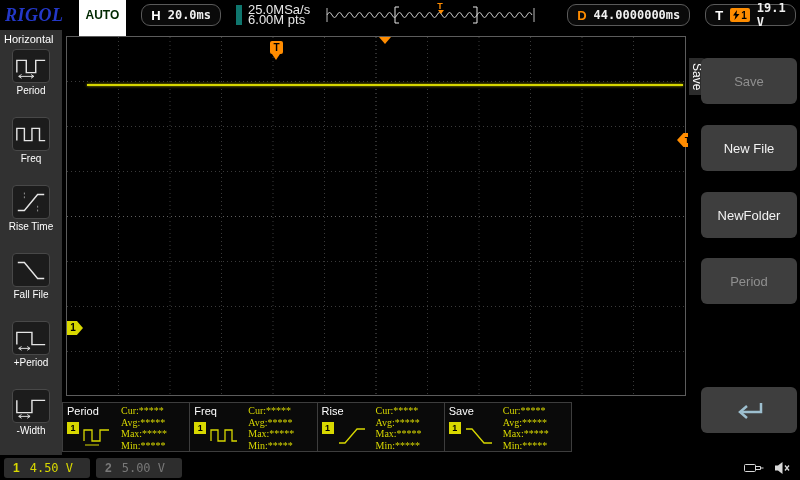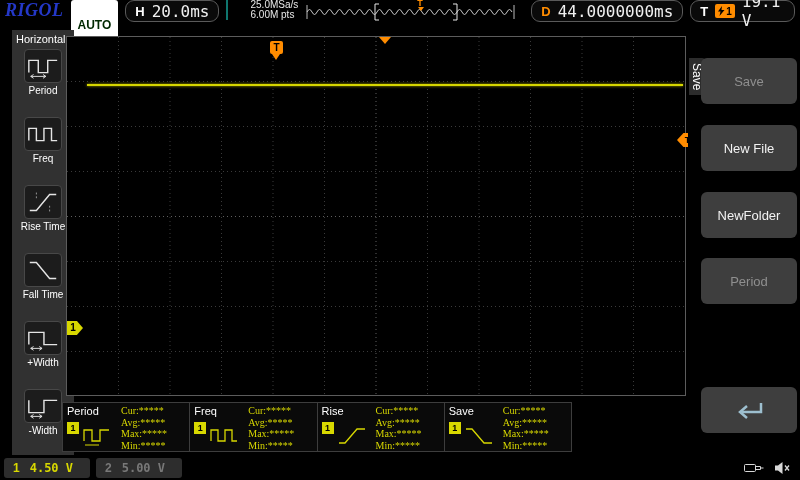--- a/index.html
+++ b/index.html
@@ -1,35 +1,35 @@
 <!DOCTYPE html>
 <html><head>
 <meta charset="utf-8">
 <style>
   * { margin:0; padding:0; box-sizing:border-box; }
   html,body { width:800px; height:480px; }
   body { position:relative; background:#000; font-family:"Liberation Sans",sans-serif; overflow:hidden; color:#fff; }
 
   
-  .top-bar { position:absolute; left:0; top:0; width:800px; height:30px; display:flex; align-items:flex-start; gap:7px; padding:0 5px; background:#000; }
+  .top-bar { position:absolute; left:0; top:0; width:800px; height:30px; display:flex; align-items:center; gap:15px; padding:0 5px; background:#000; }
   .logo { font-family:"Liberation Serif",serif; font-weight:bold; font-style:italic; font-size:18px; color:#2438c8; letter-spacing:.5px; }
   .auto-badge { background:#ffffff; color:#002800; font-weight:bold; font-size:12px; padding:18px 7px; border-radius:3px; }
   .pill { display:flex; align-items:center; gap:7px; border:1px solid #5a5a5a; border-radius:9px; height:22px; padding:0 9px; background:#0a0a0a; }
   .pill .key { font-weight:bold; font-size:13px; color:#fff; }
-  .pill .val { font-size:16px; color:#f0f0f0; font-family:"DejaVu Sans Mono",monospace; }
+  .pill .val { font-size:12px; color:#f0f0f0; font-family:"DejaVu Sans Mono",monospace;font-weight:bold; }
   .key-orange { color:#ff8c00 !important; }
-  .rate-block { font-size:10px; line-height:10px; color:#e8e8e8; border-left:2px solid #0f766e; padding-left:22px; }
+  .rate-block { font-size:13px; line-height:10px; color:#e8e8e8; border-left:6px solid #0f766e; padding-left:6px; }
   .wave-preview { position:relative; width:212px; height:24px; }
   .prev-trig { position:absolute; left:112px; top:-1px; color:#ff8c00; font-size:9px; font-weight:bold; line-height:9px; }
   .prev-trig::after { content:""; position:absolute; left:1px; top:8px; border:3px solid transparent; border-top:4px solid #ff8c00; }
   .t-src-badge { display:flex; align-items:center; background:#ff8c00; border-radius:2px; height:14px; padding:0 3px; color:#000; font-size:10px; font-weight:bold; gap:1px; }
   .spacer { flex:1; }
 
   
-  .left-bar { position:absolute; left:12px; top:30px; width:62px; height:425px; background:#313131; }
+  .left-bar { position:absolute; left:0; top:30px; width:62px; height:425px; background:#313131; }
   .left-title { font-size:11px; color:#fff; padding:3px 0 2px 4px; }
   .meas-item { height:66px; text-align:center; cursor:pointer; }
   .meas-item .tile { width:38px; height:34px; margin:2px auto 0; background:#1c1c1c; border:1px solid #484848; border-radius:4px; display:flex; align-items:center; justify-content:center; }
   .meas-item .lbl { display:block; margin-top:2px; font-size:10px; color:#fff; }
 
   
   .grid-area { position:absolute; left:66px; top:36px; width:620px; height:360px; border:1px solid #5c5c5c; background:#000; }
   .trace { position:absolute; left:20px; top:47px; width:596px; height:2px; background:#d6d600; box-shadow:0 0 3px #b0b000; }
   .trig-pos-flag { position:absolute; left:203px; top:4px; width:13px; height:13px; background:#ff8c00; color:#000; font-size:10px; font-weight:bold; text-align:center; line-height:13px; border-radius:2px; }
   .trig-pos-flag::after { content:""; position:absolute; left:2px; top:13px; border:4px solid transparent; border-top:6px solid #ff8c00; }
@@ -48,21 +48,21 @@
   .meas-panel { flex:1; position:relative; border-right:1px solid #3d3d3d; padding:2px 3px; }
   .meas-panel:last-child { border-right:none; }
   .mp-name { position:absolute; left:4px; top:2px; font-size:11px; color:#fff; }
   .mp-badge { position:absolute; left:4px; top:19px; width:12px; height:12px; background:#d8d800; color:#000; font-size:9px; font-weight:bold; text-align:center; line-height:12px; }
   .mp-icon { position:absolute; left:19px; top:23px; }
   .mp-values { position:absolute; left:58px; top:2px; font-size:10px; line-height:11.5px; color:#d8d800; font-family:Liberation Serif, serif; white-space:nowrap; }
 
   
   .bottom-bar { position:absolute; left:0; top:455px; width:800px; height:25px; background:#000; display:flex; align-items:center; gap:6px; padding:0 4px; }
   .ch-box { display:flex; align-items:center; gap:10px; height:20px; width:86px; padding:0 9px; background:#2d2d2d; border-radius:3px; font-size:12px; font-weight:bold; cursor:pointer; }
-  .ch-box .ch-val { font-family:"DejaVu Sans Mono",monospace; font-weight:bold;text-align:right; }
+  .ch-box .ch-val { font-family:"DejaVu Sans Mono",monospace; font-weight:normal;text-align:right; }
   .ch1 { color:#d8d800; }
   .ch2 { color:#787878; }
   .status-icons { margin-left:auto; display:flex; align-items:center; gap:10px; padding-right:6px; }
 </style>
 </head>
 <body>
 
 <div class="top-bar">
   <span class="logo">RIGOL</span>
   <span class="auto-badge">AUTO</span>
@@ -138,31 +138,31 @@
     </span>
     <span class="lbl">Rise Time</span>
   </div>
 
   <div class="meas-item">
     <span class="tile">
       <svg width="34" height="26" viewBox="0 0 36 26">
           <path d="M4,5 H11 L25,22 H32" fill="none" stroke="#e5e5e5" stroke-width="1.5"></path>
         </svg>
     </span>
-    <span class="lbl">Fall Time</span>
+    <span class="lbl">Fall File</span>
   </div>
 
   <div class="meas-item">
     <span class="tile">
       <svg width="34" height="26" viewBox="0 0 36 26">
           <path d="M3,20 V7 H19 V20 H33" fill="none" stroke="#e5e5e5" stroke-width="1.5"></path>
           <path d="M5,24 H17 M5,24 l3,-2 M5,24 l3,2 M17,24 l-3,-2 M17,24 l-3,2" stroke="#e5e5e5" stroke-width="1"></path>
         </svg>
     </span>
-    <span class="lbl">+Width</span>
+    <span class="lbl">+Period</span>
   </div>
 
   <div class="meas-item">
     <span class="tile">
       <svg width="34" height="26" viewBox="0 0 36 26">
           <path d="M3,7 V20 H19 V7 H33" fill="none" stroke="#e5e5e5" stroke-width="1.5"></path>
           <path d="M5,24 H17 M5,24 l3,-2 M5,24 l3,2 M17,24 l-3,-2 M17,24 l-3,2" stroke="#e5e5e5" stroke-width="1"></path>
         </svg>
     </span>
     <span class="lbl">-Width</span>

